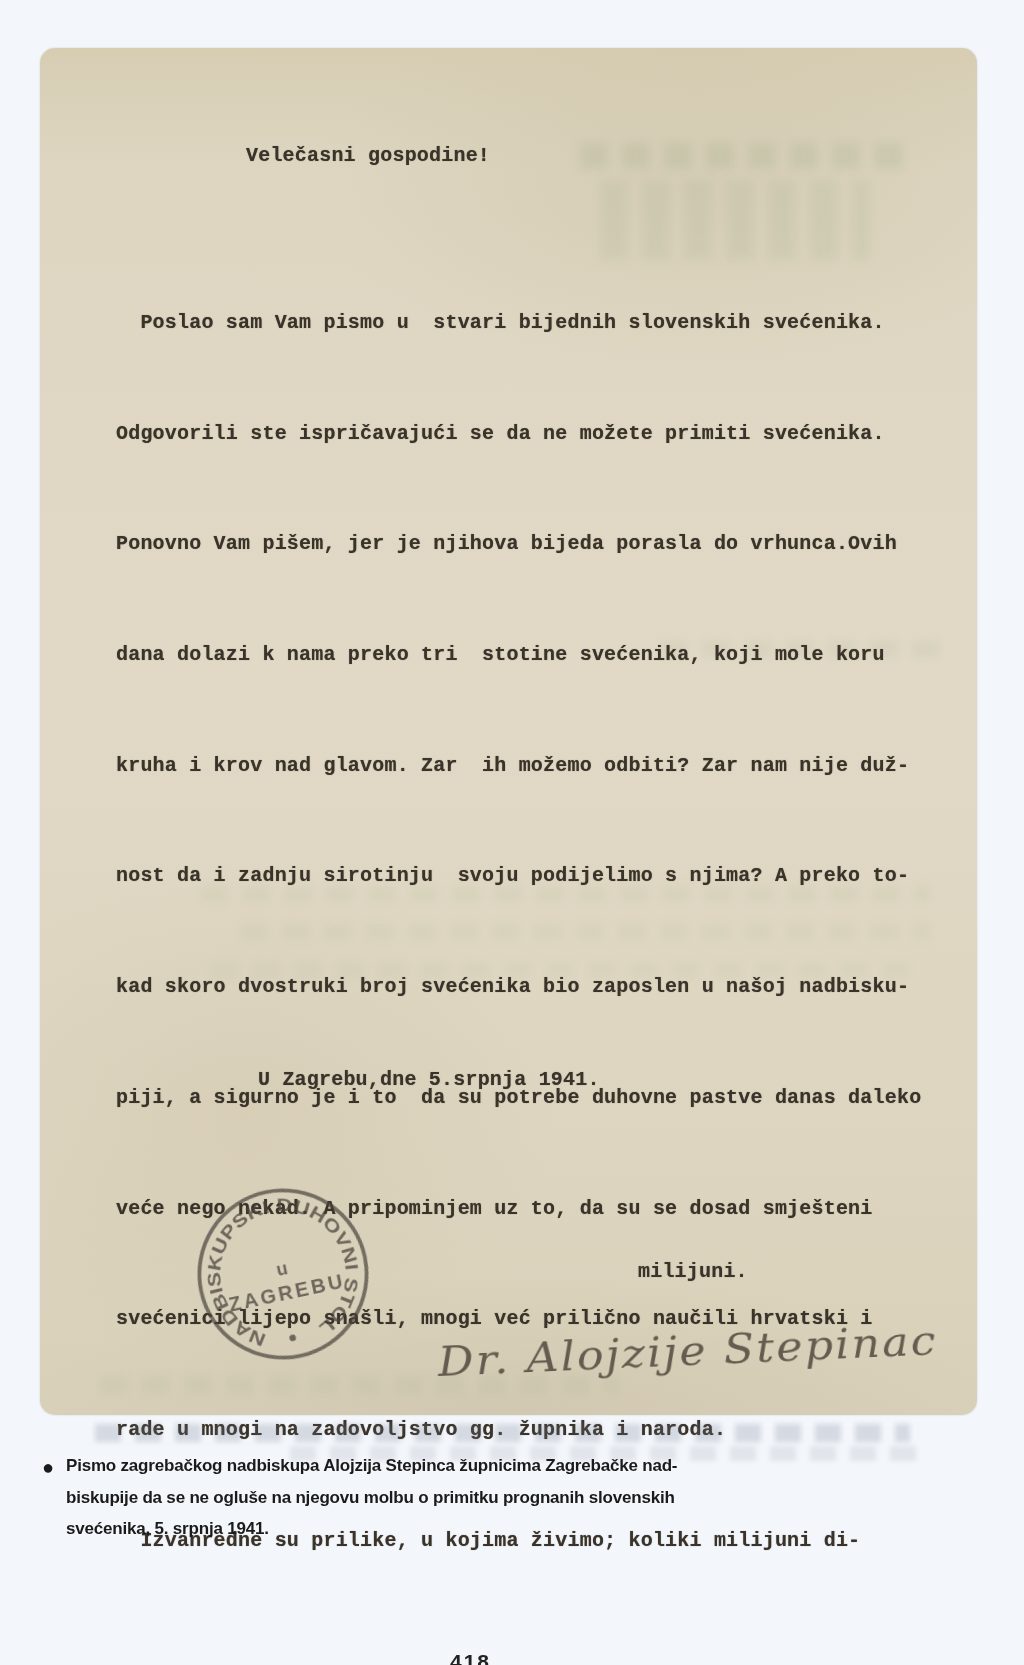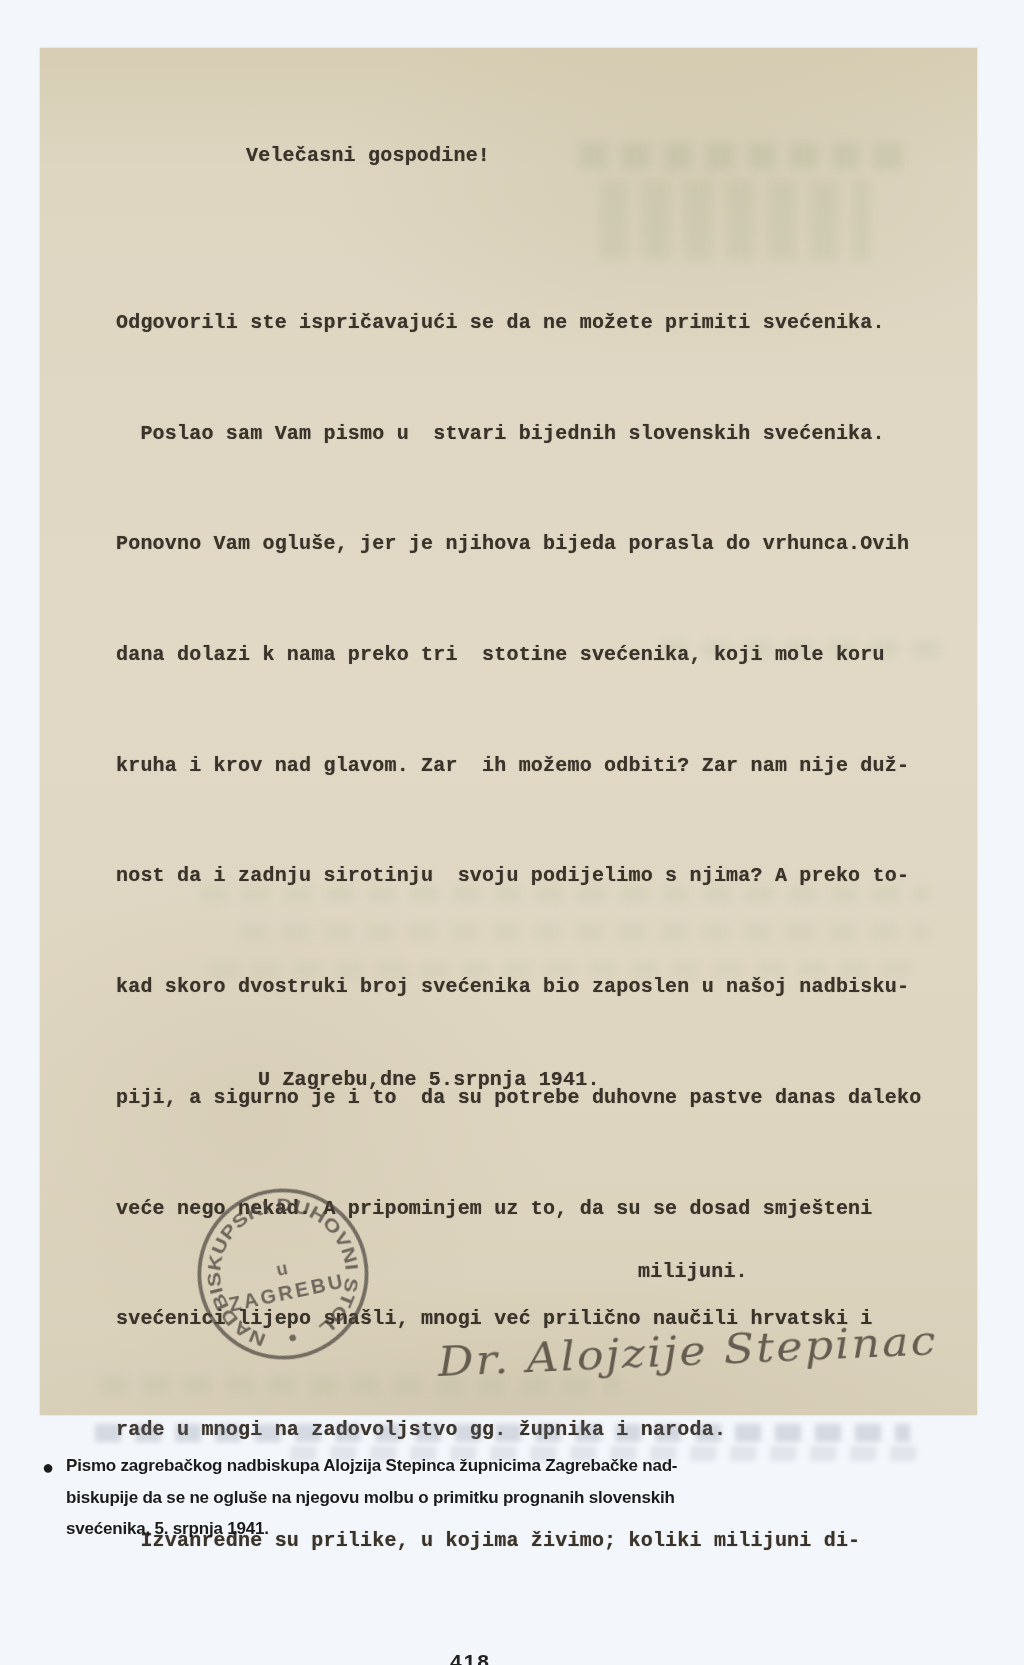--- a/index.html
+++ b/index.html
@@ -12,20 +12,21 @@
   }
   
   .paper{
     position:absolute;left:40px;top:48px;width:937px;height:1367px;
     background:
       radial-gradient(ellipse 620px 300px at 70% 10%, rgba(190,180,148,.28), transparent 62%),
       radial-gradient(ellipse 520px 420px at 22% 78%, rgba(182,170,142,.16), transparent 60%),
       radial-gradient(ellipse 700px 200px at 50% 100%, rgba(175,163,135,.18), transparent 70%),
       linear-gradient(180deg,#d6cdb3 0%,#ded6c1 9%,#e1d9c6 45%,#ded5c0 80%,#d9d0ba 100%);
     box-shadow:0 0 2px rgba(90,90,100,.25);
+    border-radius:15px;
   }
   .typed{
     position:absolute;
     font-family:"Liberation Mono","DejaVu Sans Mono",monospace;
     font-weight:700;
     font-size:20px;
     color:#3a332a;
     text-shadow:0 0 1px rgba(58,51,42,.6);
     white-space:pre;
     letter-spacing:.2px;
@@ -93,23 +94,23 @@
   <div class="ghost green" style="left:560px;top:132px;width:270px;height:80px;opacity:.7;"></div>
   <div class="ghost green" style="left:620px;top:592px;width:280px;height:18px;opacity:.6;"></div>
   <div class="ghost green" style="left:160px;top:838px;width:730px;height:16px;opacity:.55;"></div>
   <div class="ghost green" style="left:200px;top:876px;width:690px;height:16px;opacity:.5;"></div>
   <div class="ghost green" style="left:170px;top:914px;width:700px;height:16px;opacity:.45;"></div>
   <div class="ghost green" style="left:60px;top:1328px;width:520px;height:18px;opacity:.6;"></div>
 
   <div class="typed salutation">Velečasni gospodine!</div>
 
   <div class="typed bodylines">
+    <div>  Poslao sam Vam pismo u  stvari bijednih slovenskih svećenika.</div>
     <div>Odgovorili ste ispričavajući se da ne možete primiti svećenika.</div>
-    <div>  Poslao sam Vam pismo u  stvari bijednih slovenskih svećenika.</div>
-    <div>Ponovno Vam ogluše, jer je njihova bijeda porasla do vrhunca.Ovih</div>
+    <div>Ponovno Vam pišem, jer je njihova bijeda porasla do vrhunca.Ovih</div>
     <div>dana dolazi k nama preko tri  stotine svećenika, koji mole koru</div>
     <div>kruha i krov nad glavom. Zar  ih možemo odbiti? Zar nam nije duž-</div>
     <div>nost da i zadnju sirotinju  svoju podijelimo s njima? A preko to-</div>
     <div>kad skoro dvostruki broj svećenika bio zaposlen u našoj nadbisku-</div>
     <div>piji, a sigurno je i to  da su potrebe duhovne pastve danas daleko</div>
     <div>veće nego nekad. A pripominjem uz to, da su se dosad smješteni</div>
     <div>svećenici lijepo snašli, mnogi već prilično naučili hrvatski i</div>
     <div>rade u mnogi na zadovoljstvo gg. župnika i naroda.</div>
     <div>  Izvanredne su prilike, u kojima živimo; koliki milijuni di-</div>
     

